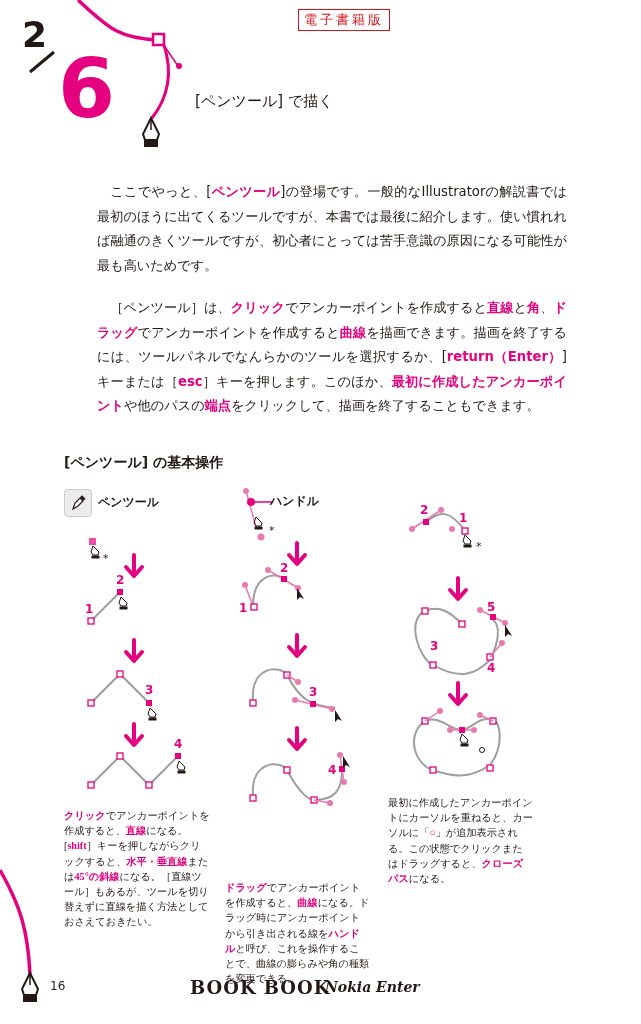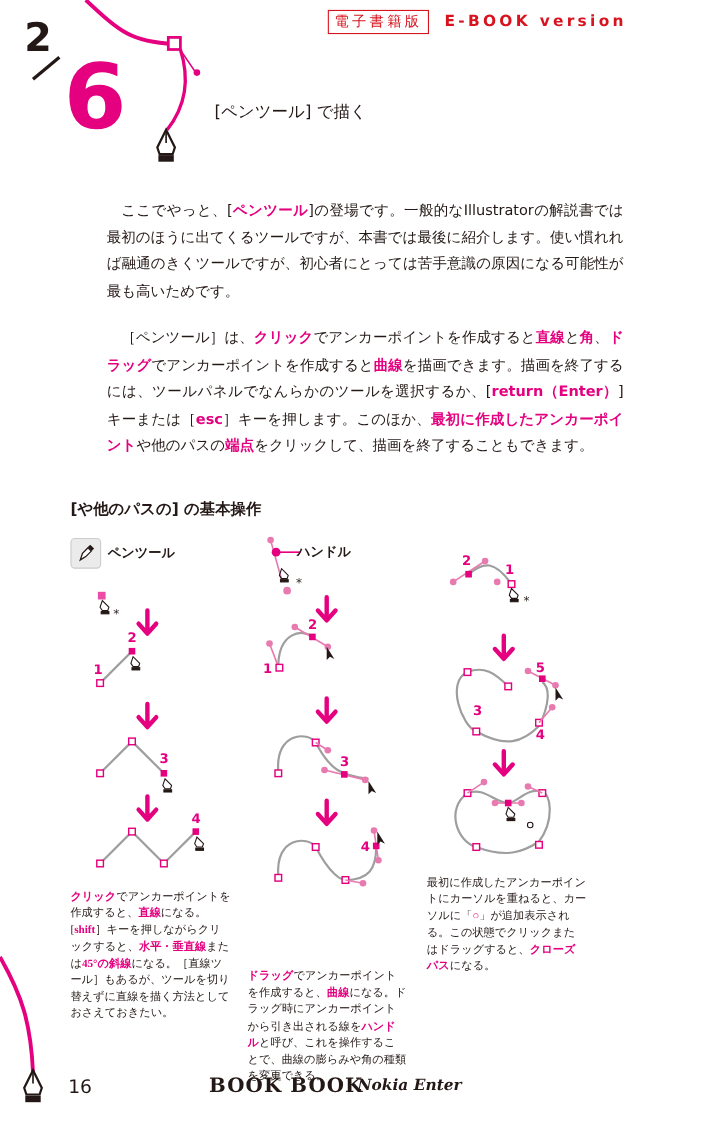--- a/index.html
+++ b/index.html
@@ -14,21 +14,21 @@
   .chap-num{left:22px;top:14px;font-size:36px;font-weight:bold;color:#231815;}
   .chap-big{left:58px;top:48px;font-size:82px;font-weight:bold;color:#e4007f;line-height:1;}
   .title{left:195px;top:92px;font-size:15px;}
   .para{left:65px;width:470px;font-size:13.2px;line-height:24.5px;text-align:justify;margin-left:32px;}
   .para p{margin:0;text-indent:1em;}
   .sec-title{left:64px;top:454px;font-size:14px;font-weight:bold;}
   .toolbox{left:64px;top:489px;width:26px;height:26px;border:1px solid #ccc;background:#ebebeb;border-radius:4px;display:flex;align-items:center;justify-content:center;}
   .toolname{left:98px;top:494px;font-size:12px;font-weight:bold;}
   .handle-lbl{left:270px;top:493px;font-size:12px;font-weight:bold;}
   .caption{font-size:10.2px;line-height:15.2px;font-family:Liberation Serif, serif;}
-  .footer-page{left:62px;top:979px;font-size:17px;}
+  .footer-page{left:50px;top:979px;font-size:12px;}
   .footer-book{left:190px;top:977px;font-family:"DejaVu Serif","Liberation Serif",serif;font-weight:bold;font-size:18px;letter-spacing:1px;}
   .footer-author{left:325px;top:979px;font-family:"DejaVu Serif","Liberation Serif",serif;font-style:italic;font-weight:bold;font-size:14px;}
   .num{font-size:12px;font-weight:bold;fill:#e4007f;font-family:"DejaVu Sans",sans-serif;}
 </style>
 </head>
 <body>
 
 <svg id="deco" viewBox="0 0 641 1024">
   <path d="M78 0 C110 30 120 38 158 40" stroke="#e4007f" stroke-width="3.5" fill="none"></path>
   <rect x="153" y="34" width="11" height="11" fill="#fff" stroke="#e4007f" stroke-width="2.5"></rect>
@@ -179,39 +179,38 @@
       <rect x="255" y="527" width="7" height="2" fill="#231815"></rect>
     <path d="M465 535 l-2 6 l2 3 h5 l1-3 z"></path>
       <rect x="464" y="545" width="7" height="2" fill="#231815"></rect>
     <path d="M462 734 l-2 6 l2 3 h5 l1-3 z"></path>
       <rect x="461" y="744" width="7" height="2" fill="#231815"></rect>
   </g>
 </svg>
 
 <div class="abs edition">
   <span class="box">電子書籍版</span>
-  <span class="en">E-BOOK version</span>
 </div>
 
 <div class="abs chap-num">2</div>
 <svg class="abs" style="left:28px;top:50px" width="30" height="24">
     <line x1="2" y1="22" x2="26" y2="2" stroke="#231815" stroke-width="3"></line>
   </svg>
 <div class="abs chap-big">6</div>
 
 <div class="abs title">[ペンツール] で描く</div>
 
 <div class="abs para" style="top:180px">
     <p id="p1"><span>ここでやっと、[</span><span class="pink b">ペンツール</span><span>]の登場です。一般的なIllustratorの解説書では最初のほうに出てくるツールですが、本書では最後に紹介します。使い慣れれば融通のきくツールですが、初心者にとっては苦手意識の原因になる可能性が最も高いためです。</span></p>
   </div>
 <div class="abs para" style="top:296px">
     <p id="p2"><span>［ペンツール］は、</span><span class="pink b">クリック</span><span>でアンカーポイントを作成すると</span><span class="pink b">直線</span><span>と</span><span class="pink b">角</span><span>、</span><span class="pink b">ドラッグ</span><span>でアンカーポイントを作成すると</span><span class="pink b">曲線</span><span>を描画できます。描画を終了するには、ツールパネルでなんらかのツールを選択するか、[</span><span class="pink b">return（Enter）</span><span>]キーまたは［</span><span class="pink b">esc</span><span>］キーを押します。このほか、</span><span class="pink b">最初に作成したアンカーポイント</span><span>や他のパスの</span><span class="pink b">端点</span><span>をクリックして、描画を終了することもできます。</span></p>
   </div>
 
-<div class="abs sec-title">[や他のパスの] の基本操作</div>
+<div class="abs sec-title">[ペンツール] の基本操作</div>
 
 <div class="abs toolbox">
   <svg width="16" height="16" viewBox="0 0 16 16">
     <path d="M3 14 L5 8 L10 3 L13 6 L8 11 Z" fill="#fff" stroke="#231815" stroke-width="1.2"></path>
     <rect x="10" y="1" width="5" height="3" transform="rotate(45 12 3)" fill="#231815"></rect>
   </svg>
 </div>
 <div class="abs toolname">ペンツール</div>
 <div class="abs handle-lbl">ハンドル</div>
 

